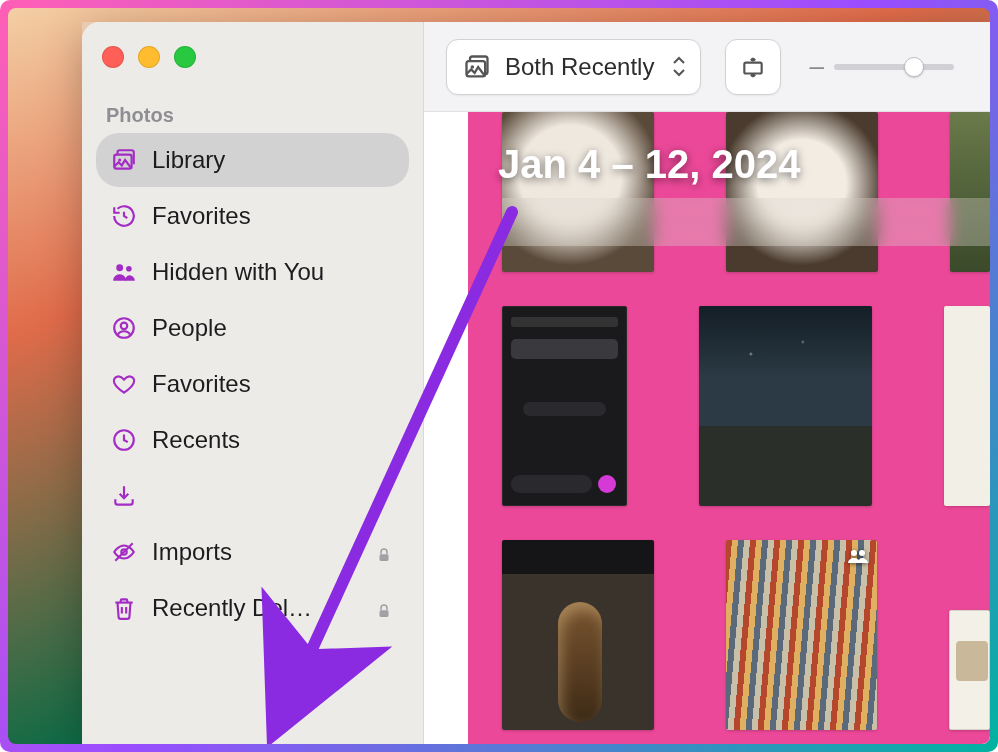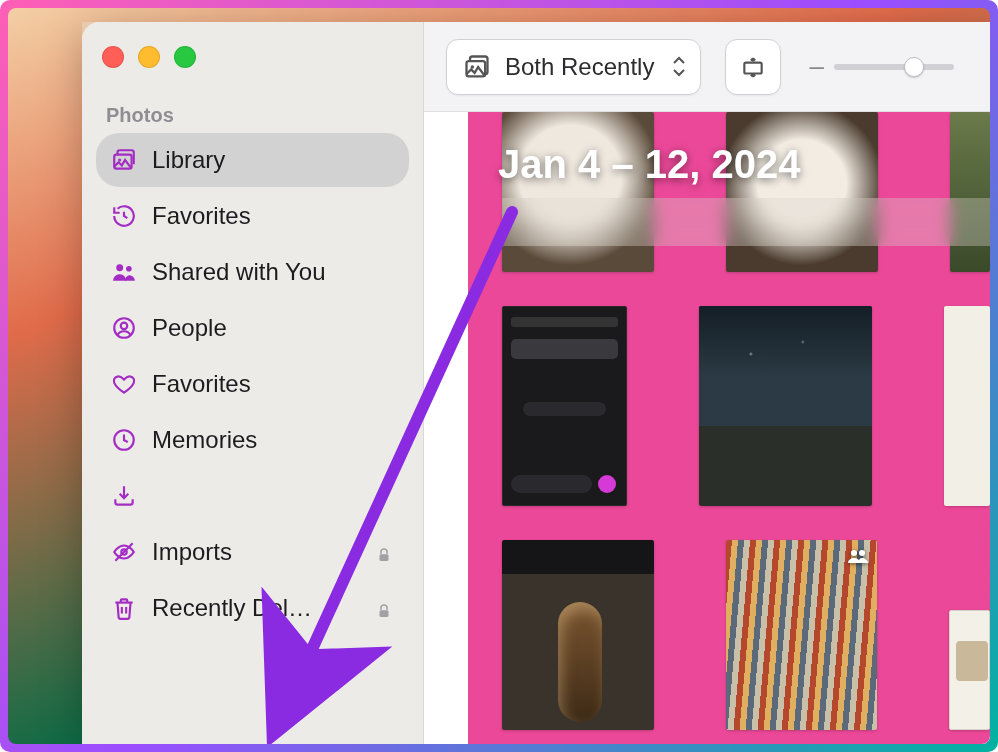--- a/index.html
+++ b/index.html
@@ -148,21 +148,21 @@
             </div>
             <div class="nav-item">
               <span class="nav-icon">
                 <svg viewBox="0 0 24 24" width="26" height="26" fill="currentColor">
                   <circle cx="8" cy="8" r="3.2"></circle>
                   <circle cx="16.5" cy="9" r="2.6"></circle>
                   <path d="M2 20c0-3.3 2.7-6 6-6s6 2.7 6 6z"></path>
                   <path d="M13 20c0-2.6 1.8-5 4-5s5 2 5 5z"></path>
                 </svg>
               </span>
-              <span class="nav-label">Shared with You</span>
+              <span class="nav-label">Hidden with You</span>
             </div>
             <div class="nav-item">
               <span class="nav-icon">
                 <svg viewBox="0 0 24 24" width="26" height="26" fill="none" stroke="currentColor" stroke-width="2">
                   <circle cx="12" cy="12" r="9"></circle>
                   <circle cx="12" cy="10" r="3"></circle>
                   <path d="M6 19c1-3 4-4 6-4s5 1 6 4"></path>
                 </svg>
               </span>
               <span class="nav-label">People</span>
@@ -175,21 +175,21 @@
               </span>
               <span class="nav-label">Favorites</span>
             </div>
             <div class="nav-item">
               <span class="nav-icon">
                 <svg viewBox="0 0 24 24" width="26" height="26" fill="none" stroke="currentColor" stroke-width="2">
                   <circle cx="12" cy="12" r="9"></circle>
                   <path d="M12 7v5l3.5 2"></path>
                 </svg>
               </span>
-              <span class="nav-label">Memories</span>
+              <span class="nav-label">Recents</span>
             </div>
             <div class="nav-item">
               <span class="nav-icon">
                 <svg viewBox="0 0 24 24" width="26" height="26" fill="none" stroke="currentColor" stroke-width="2">
                   <path d="M12 3v11"></path>
                   <path d="M8 10l4 4 4-4"></path>
                   <path d="M4 15v3a2 2 0 0 0 2 2h12a2 2 0 0 0 2-2v-3"></path>
                 </svg>
               </span>
             </div>

